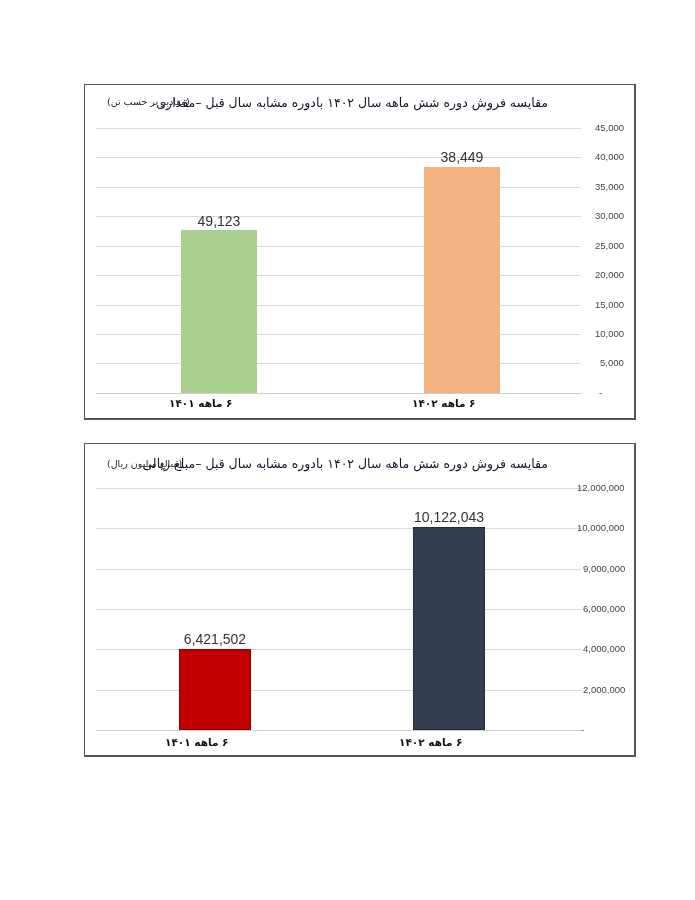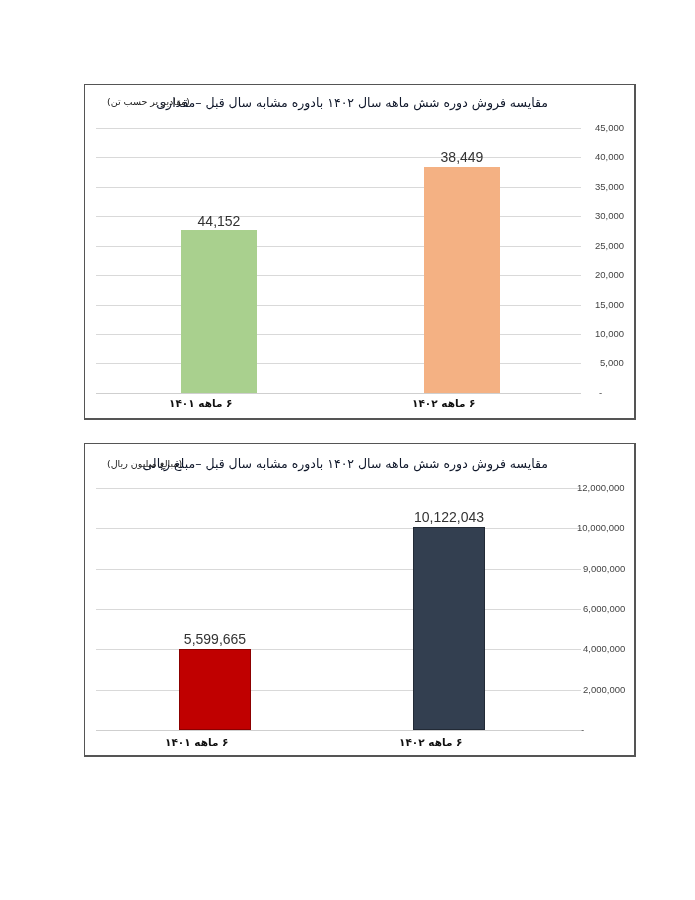--- a/index.html
+++ b/index.html
@@ -66,21 +66,21 @@
   <div class="tick" style="left:510px; top:155px">25,000</div>
   <div class="tick" style="left:510px; top:184px">20,000</div>
   <div class="tick" style="left:510px; top:214px">15,000</div>
   <div class="tick" style="left:510px; top:243px">10,000</div>
   <div class="tick" style="left:515px; top:272px">5,000</div>
   <div class="tick" style="left:514px; top:302px">-</div>
 
   <div class="bar" style="left:96px; top:145px; width:76px; height:163px; background:#a9d08e"></div>
   <div class="bar" style="left:339px; top:82px; width:76px; height:226px; background:#f4b183"></div>
 
-  <div class="vlabel" style="left:84px; top:128px">44,152</div>
+  <div class="vlabel" style="left:84px; top:128px">49,123</div>
   <div class="vlabel" style="left:327px; top:64px">38,449</div>
 
   <div class="cat" style="left:84px; top:312px">۶ ماهه ۱۴۰۱</div>
   <div class="cat" style="left:327px; top:312px">۶ ماهه ۱۴۰۲</div>
 </div>
 
 <div id="frame2" class="frame">
   <div class="title" style="top:12px">مقایسه فروش دوره شش ماهه سال ۱۴۰۲ بادوره مشابه سال قبل –مبلغ ریالی</div>
   <div class="unit" style="top:14px">(مبالغ میلیون ریال)</div>
 
@@ -96,18 +96,18 @@
   <div class="tick" style="left:492px; top:78px">10,000,000</div>
   <div class="tick" style="left:498px; top:119px">9,000,000</div>
   <div class="tick" style="left:498px; top:159px">6,000,000</div>
   <div class="tick" style="left:498px; top:199px">4,000,000</div>
   <div class="tick" style="left:498px; top:240px">2,000,000</div>
   <div class="tick" style="left:496px; top:280px">-</div>
 
   <div class="bar" style="left:94px; top:205px; width:72px; height:81px; background:#c00000; border:1px solid #8b0000; box-sizing:border-box"></div>
   <div class="bar" style="left:328px; top:83px; width:72px; height:203px; background:#333f50; border:1px solid #222a36; box-sizing:border-box"></div>
 
-  <div class="vlabel" style="left:80px; top:187px">5,599,665</div>
+  <div class="vlabel" style="left:80px; top:187px">6,421,502</div>
   <div class="vlabel" style="left:314px; top:65px">10,122,043</div>
 
   <div class="cat" style="left:80px; top:292px">۶ ماهه ۱۴۰۱</div>
   <div class="cat" style="left:314px; top:292px">۶ ماهه ۱۴۰۲</div>
 </div>
 
 </body></html>

